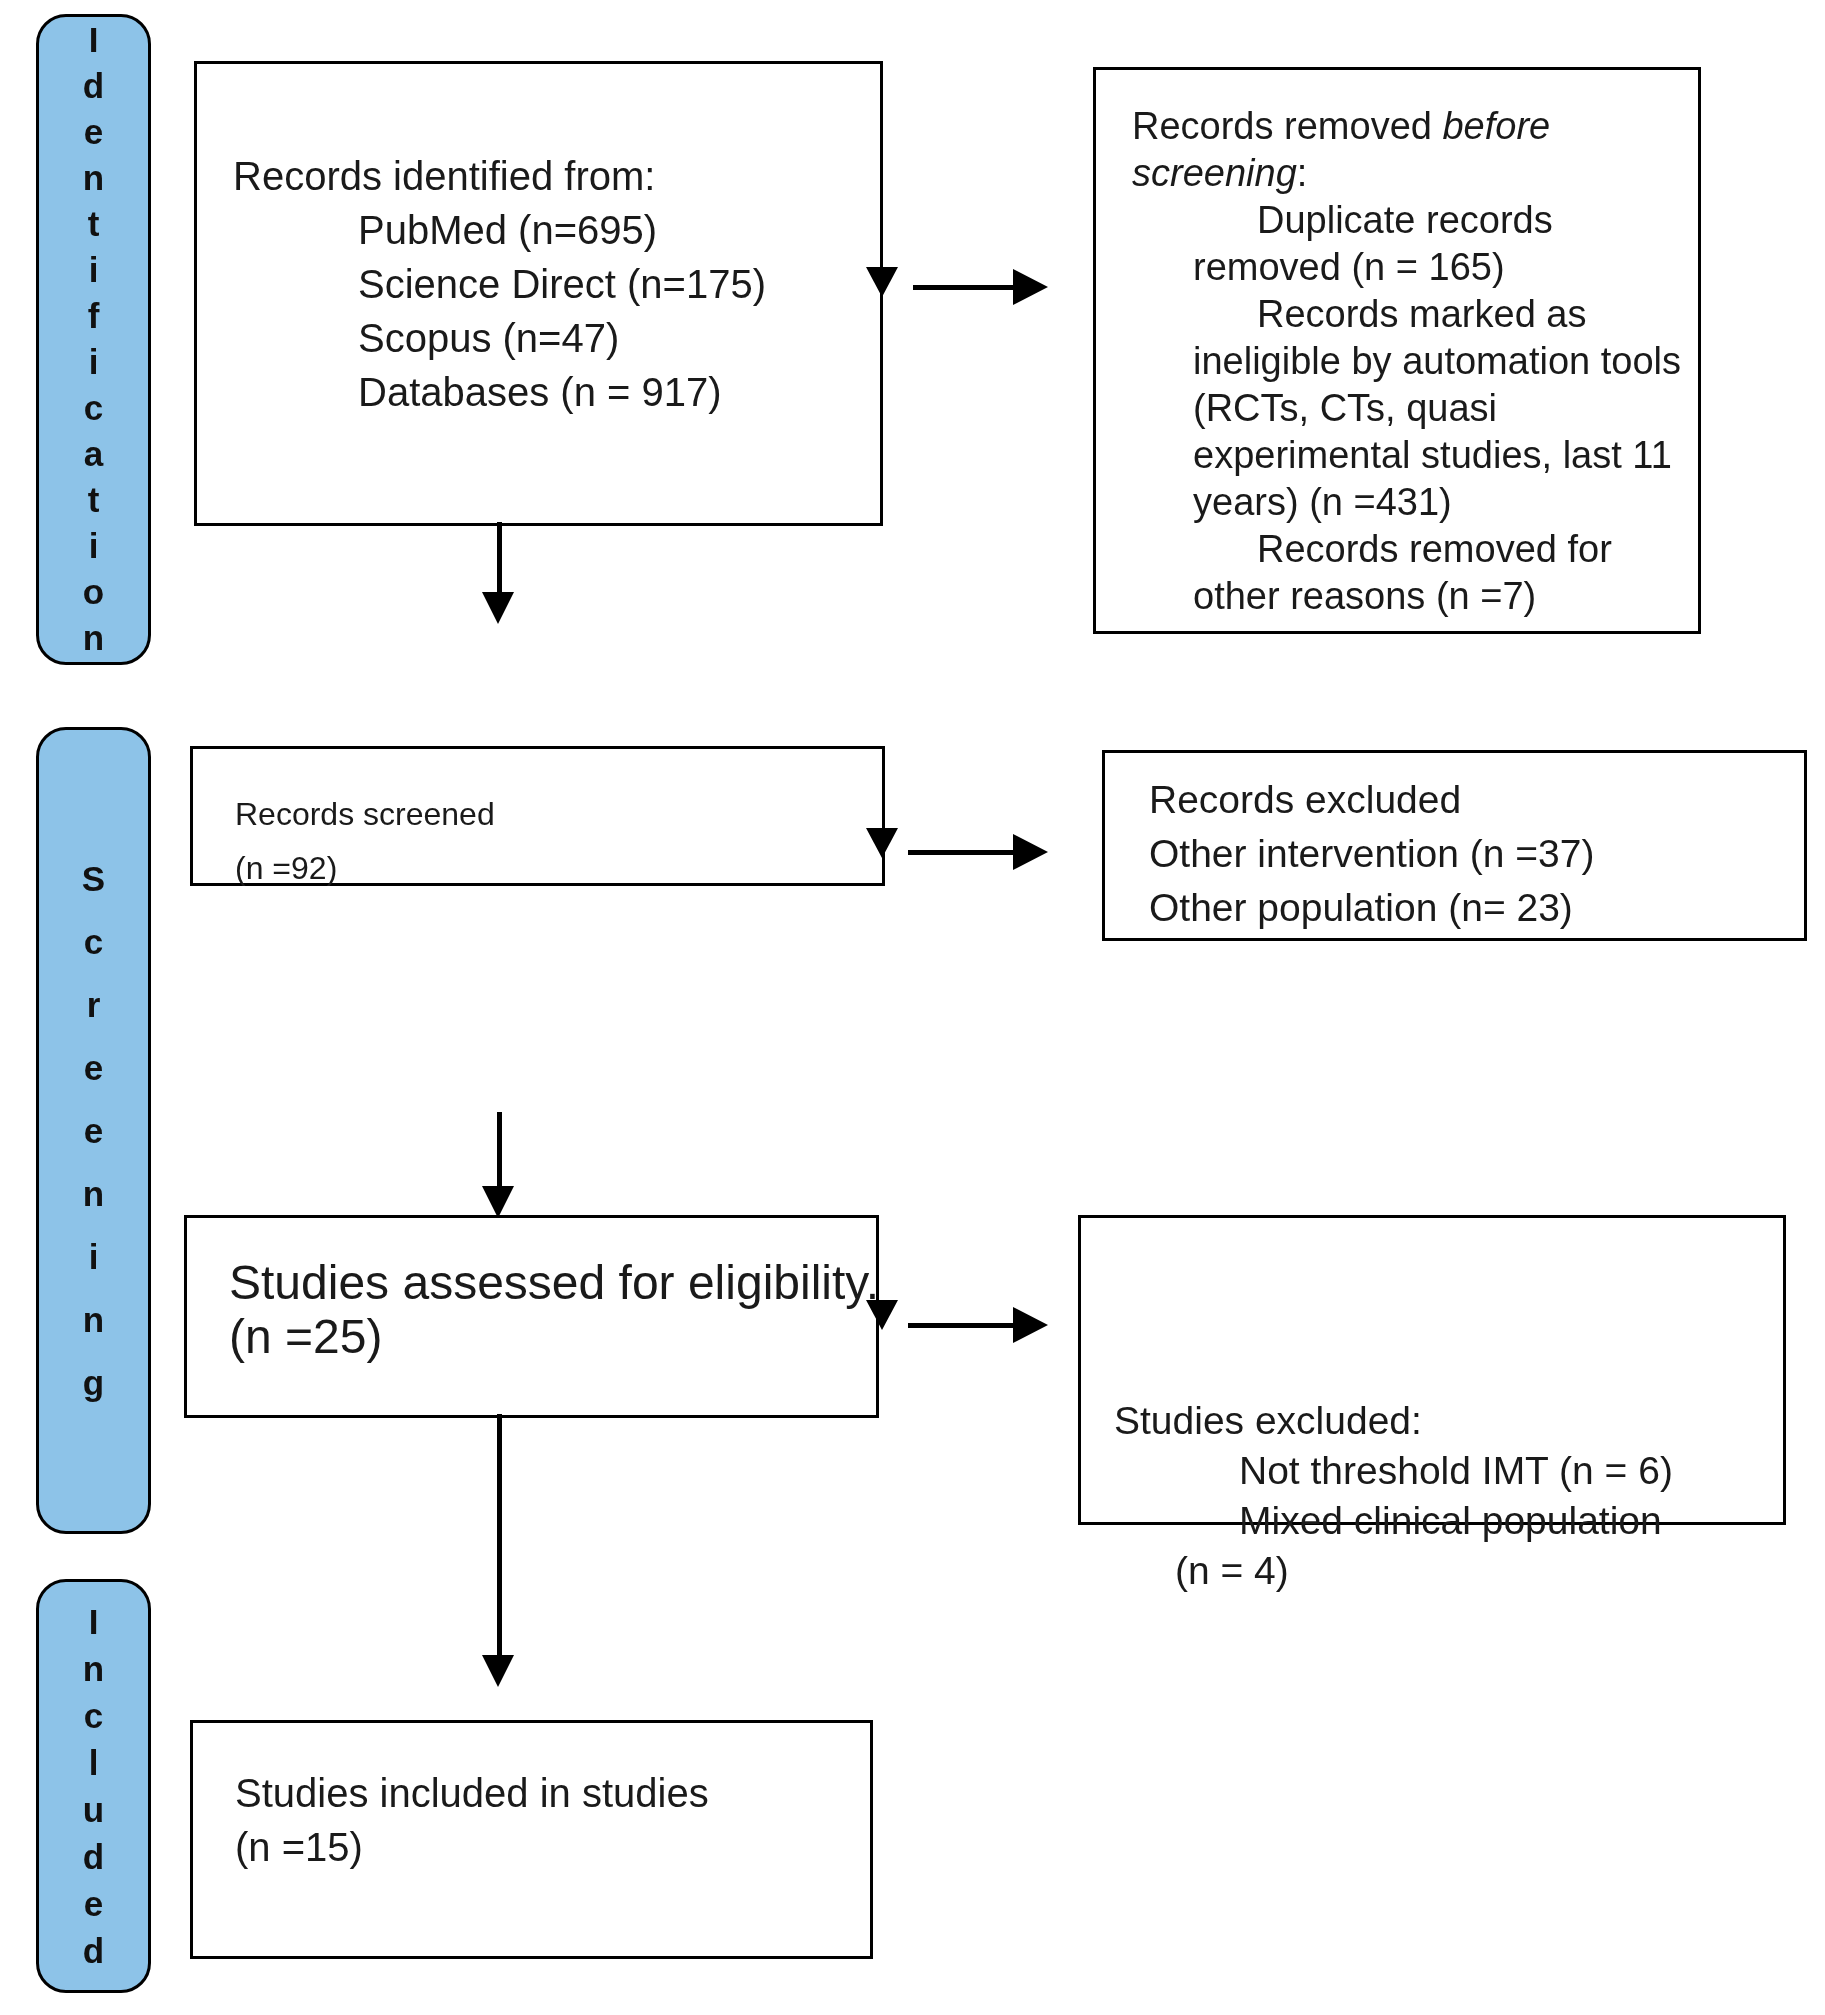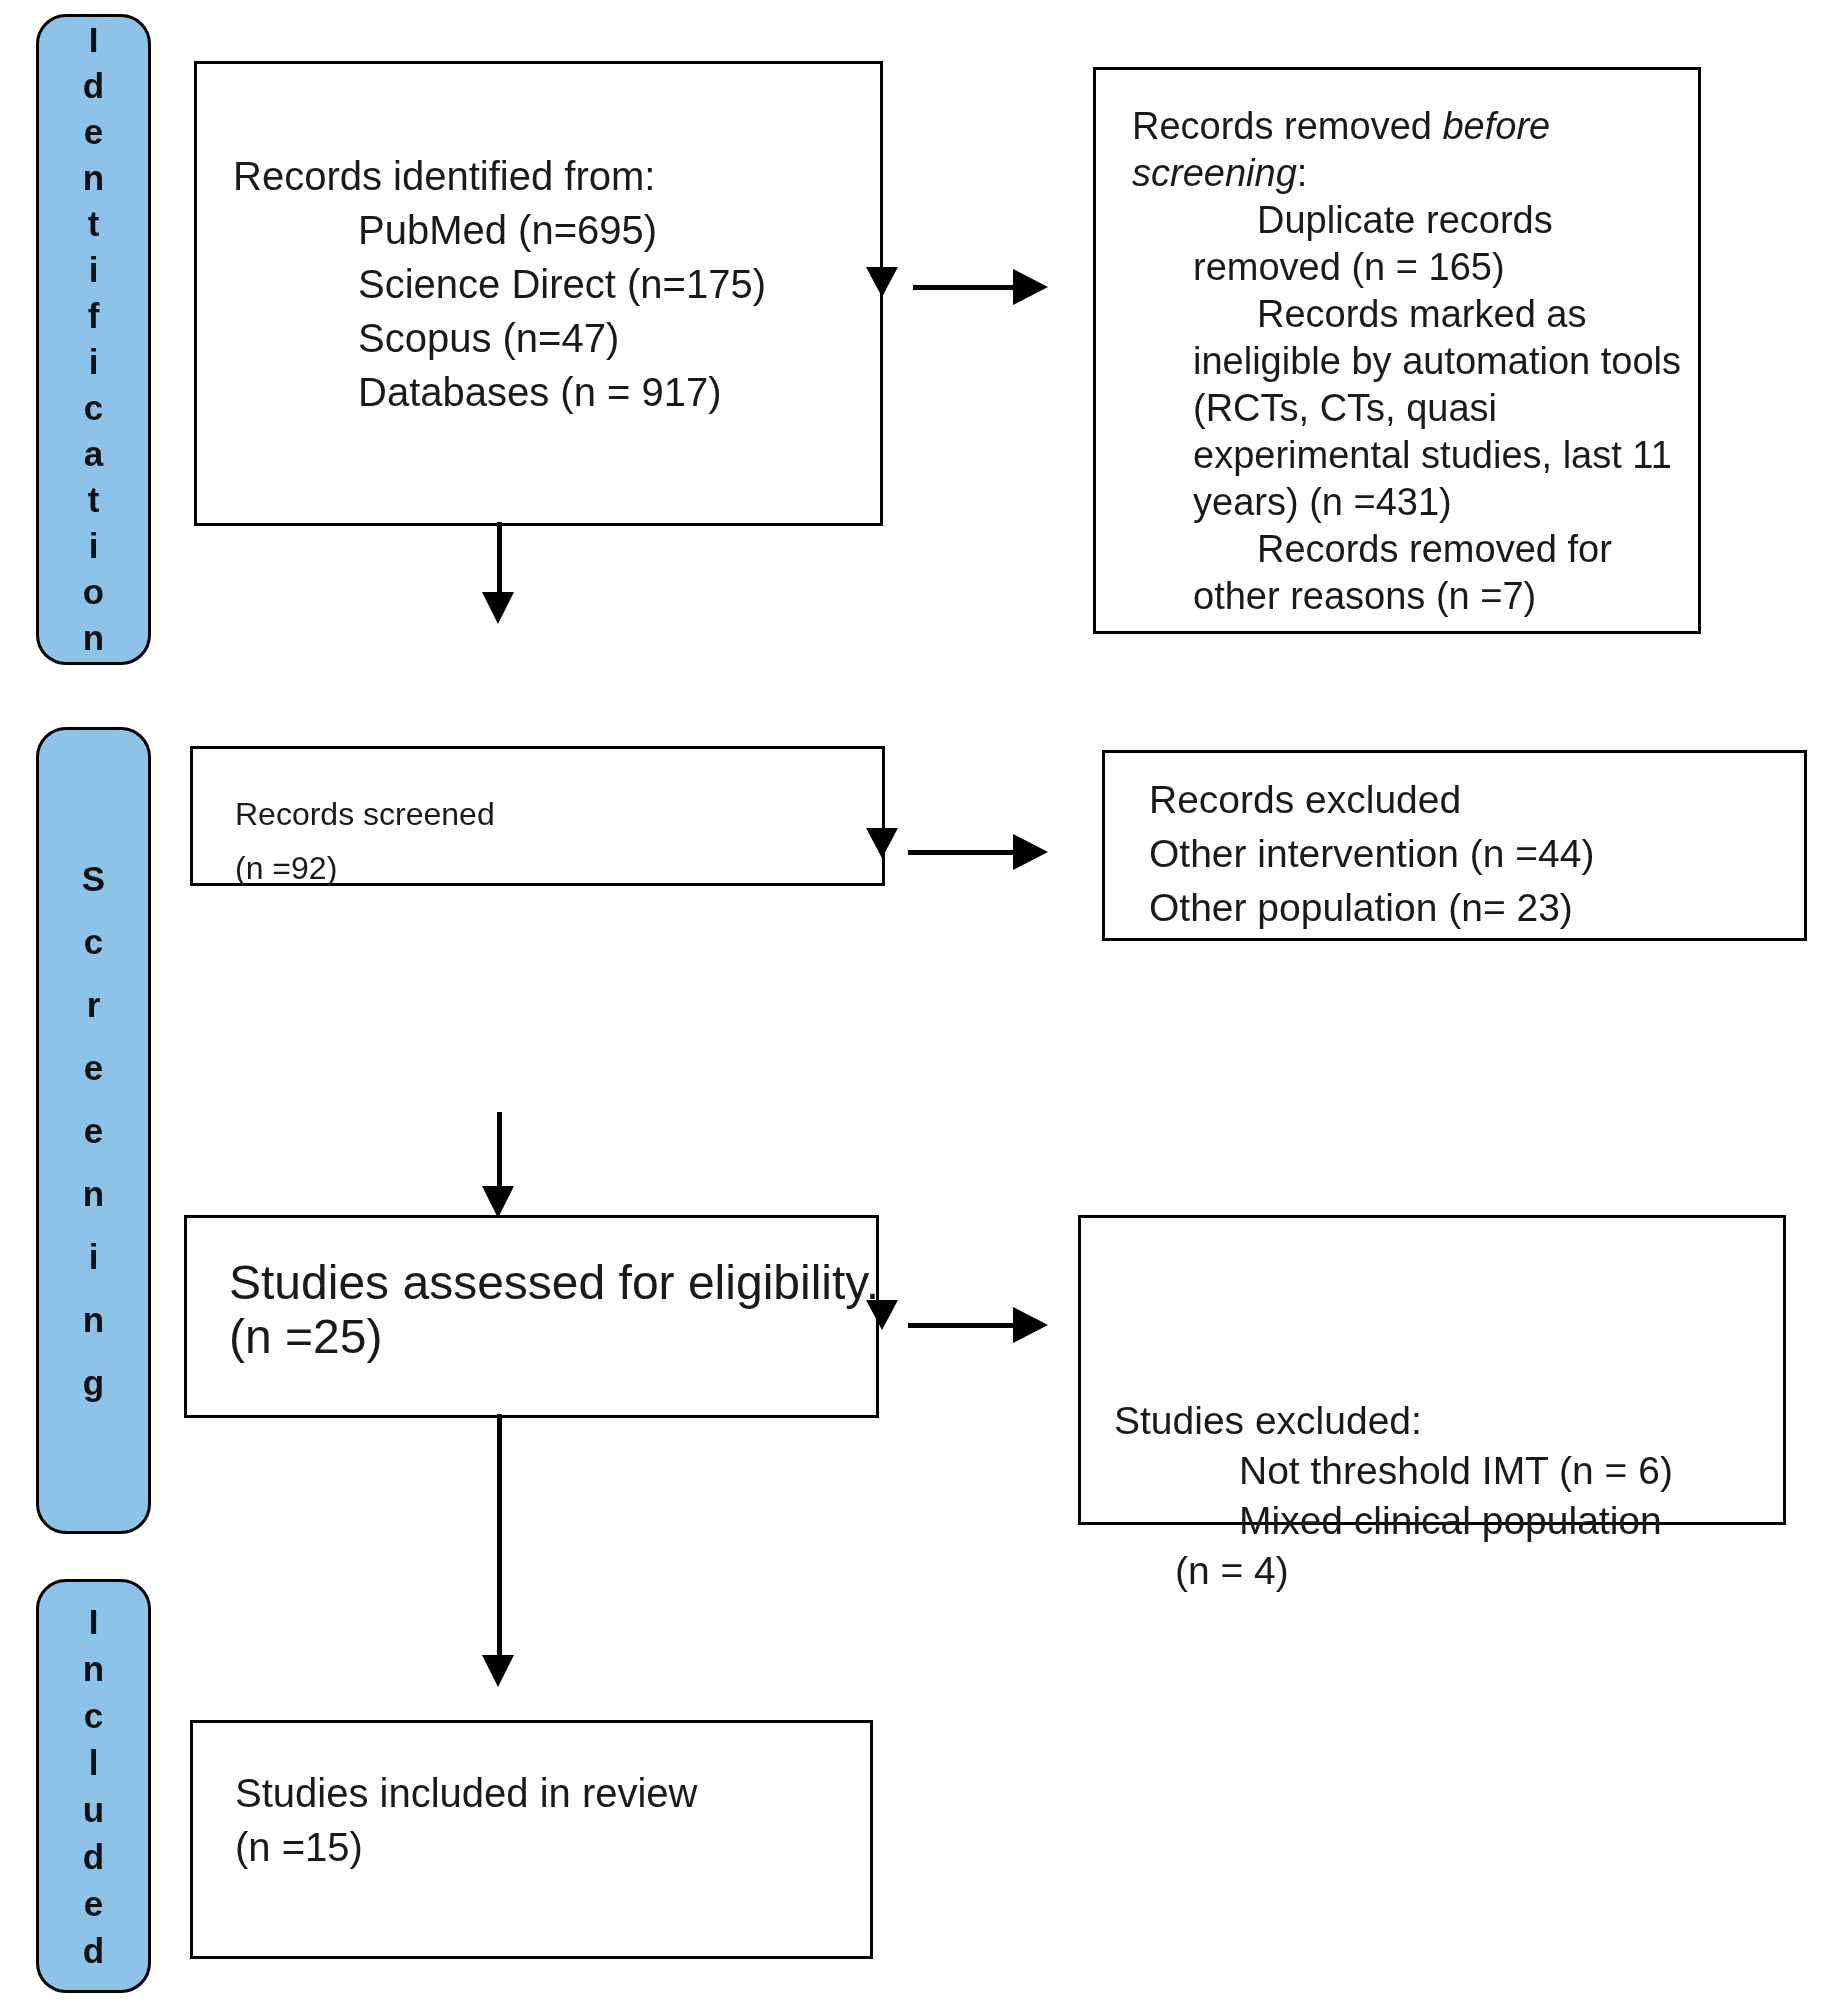--- a/index.html
+++ b/index.html
@@ -132,35 +132,35 @@
       <div class="line ind1"><span>years) (n =431)</span></div>
       <div class="line ind2"><span>Records removed for</span></div>
       <div class="line ind1"><span>other reasons (n =7)</span></div>
     </div>
   <div class="flowbox" id="box-records-screened">
       <div class="line ind0"><span>Records screened</span></div>
       <div class="line ind0"><span>(n =92)</span></div>
     </div>
   <div class="flowbox" id="box-records-excluded">
       <div class="line ind0"><span>Records excluded</span></div>
-      <div class="line ind0"><span>Other intervention (n =44)</span></div>
+      <div class="line ind0"><span>Other intervention (n =37)</span></div>
       <div class="line ind0"><span>Other population (n= 23)</span></div>
     </div>
   <div class="flowbox" id="box-studies-assessed">
       <div class="line ind0"><span>Studies assessed for eligibility.</span></div>
       <div class="line ind0"><span>(n =25)</span></div>
     </div>
   <div class="flowbox" id="box-studies-excluded">
       <div class="line ind0"><span>Studies excluded:</span></div>
       <div class="line ind2"><span>Not threshold IMT (n = 6)</span></div>
       <div class="line ind2"><span>Mixed clinical population</span></div>
       <div class="line ind1"><span>(n = 4)</span></div>
     </div>
   <div class="flowbox" id="box-studies-included">
-      <div class="line ind0"><span>Studies included in review</span></div>
+      <div class="line ind0"><span>Studies included in studies</span></div>
       <div class="line ind0"><span>(n =15)</span></div>
     </div>
 
   <div class="vline" id="arrow-v1-line"></div>
   <div class="tri-down" id="arrow-v1-head"></div>
   <div class="vline" id="arrow-v2-line"></div>
   <div class="tri-down" id="arrow-v2-head"></div>
   <div class="vline" id="arrow-v3-line"></div>
   <div class="tri-down" id="arrow-v3-head"></div>
 

